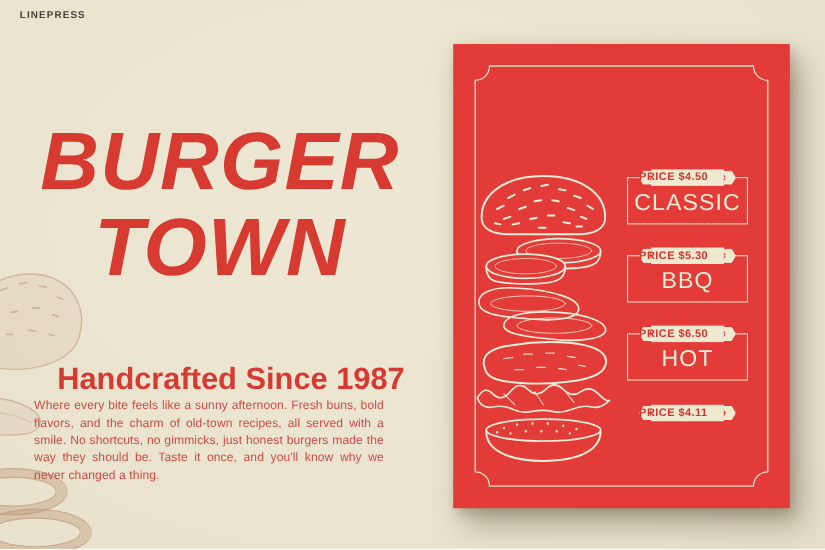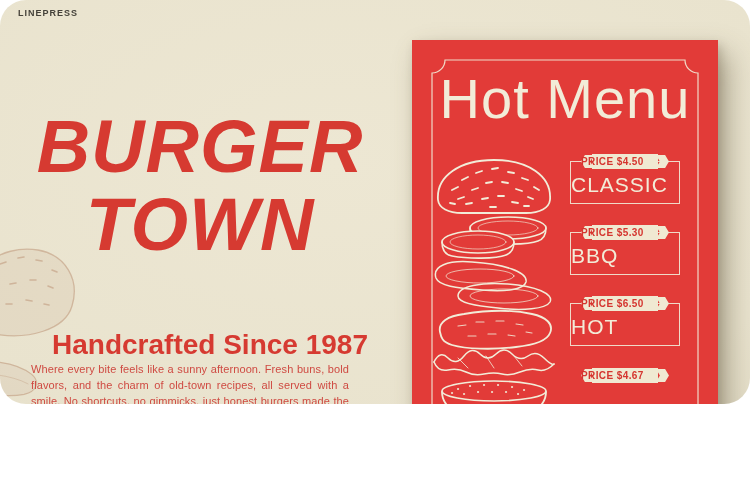--- a/index.html
+++ b/index.html
@@ -1,20 +1,19 @@
 <!DOCTYPE html>
 <html><head>
 <meta charset="utf-8">
 <style>
   html,body{margin:0;padding:0;}
   body{font-family:"Liberation Sans", sans-serif;}
   .stage{
-    position:relative;width:750px;height:404px;overflow:hidden;
+    position:relative;width:750px;height:499px;overflow:hidden;
     background: radial-gradient(120% 125% at 45% 40%, #EDE7D3 0%, #E9E3CE 55%, #DBD4BC 100%);
-    border-radius: 26px;
   }
   
   .brand{
     position:absolute;top:8px;left:18px;
     font-size:9px;font-weight:bold;letter-spacing:1px;color:#45423A;
   }
   .hero-title{
     position:absolute;top:108px;left:25px;width:350px;
     text-align:center;color:#D63A31;
     font-size:74px;line-height:1.06;font-weight:bold;letter-spacing:1px;font-style:italic;
@@ -41,21 +40,21 @@
     position:absolute;top:28px;left:0;width:306px;
     text-align:center;color:#F2ECD8;
     font-size:56px;line-height:1.1;font-weight:normal;letter-spacing:1px;
   }
   .burger-art{position:absolute;left:16px;top:116px;width:132px;height:266px;}
   .menu-item{position:absolute;left:158px;width:110px;height:50px;}
   .mi-1{top:114px;} .mi-2{top:185px;} .mi-3{top:256px;} .mi-4{top:328px;}
   .item-box{
     position:absolute;top:7px;left:0;right:0;height:41px;
     border:1px solid rgba(242,236,216,.9);
-    display:flex;align-items:center;
+    display:flex;align-items:center;justify-content:center;
   }
   .item-name{
     color:#F2ECD8;font-size:21px;letter-spacing:1px;padding-top:5px;font-weight:normal;
   }
   .ribbon{
     position:absolute;top:0;left:50%;transform:translateX(-50%);
     width:88px;height:15px;z-index:2;
     display:flex;align-items:center;
   }
   .ribbon-mid{
@@ -101,21 +100,20 @@
   <div class="hero-subtitle">Handcrafted Since 1987</div>
 
   <div class="hero-body">Where every bite feels like a sunny afternoon. Fresh buns, bold flavors, and the charm of old-town recipes, all served with a smile. No shortcuts, no gimmicks, just honest burgers made the way they should be. Taste it once, and you'll know why we never changed a thing.</div>
 
   <div class="menu-card">
 
     <svg class="card-frame" viewBox="0 0 306 422" fill="none">
       <path d="M33,20 H273 C273,27.2 278.8,33 286,33 V389 C278.8,389 273,394.8 273,402 H33 C33,394.8 27.2,389 20,389 V33 C27.2,33 33,27.2 33,20 Z" stroke="#F2ECD8" stroke-width="1.2" stroke-opacity="0.9"></path>
     </svg>
 
-    <div class="card-title">Hot Menu</div>
 
     <svg class="burger-art" viewBox="0 0 132 266" fill="none" stroke="#F2ECD8" stroke-linecap="round">
 
       <path d="M10,44 C8,20 32,4 66,4 C100,4 124,20 122,44 C121,52 112,57 98,57 L34,57 C20,57 11,52 10,44 Z" fill="#E23B38" stroke-width="1.8"></path>
       <path stroke-width="1.8" d="M24,34 l6,-3 M34,24 l6,-3 M48,17 l6,-2 M64,13 l6,-1 M80,16 l6,1 M94,22 l6,2 M106,31 l5,3 M30,43 l6,-2 M44,34 l6,-2 M58,27 l6,-1 M74,26 l6,1 M88,33 l6,2 M100,41 l5,2 M38,48 l6,-1 M54,43 l6,-1 M70,40 l6,0 M84,46 l6,1 M62,51 l6,0 M22,47 l5,1 M96,50 l5,0"></path>
 
       <ellipse cx="80" cy="72" rx="38" ry="11" fill="#E23B38" stroke-width="1.6"></ellipse>
       <path d="M42,72 c0,9 4,13 10,14 c18,3 48,3 58,-1 c6,-2 8,-6 8,-13" stroke-width="1.6"></path>
       <ellipse cx="80" cy="72" rx="30" ry="7" stroke-width="0.9" stroke-opacity="0.7"></ellipse>
       <ellipse cx="50" cy="86" rx="36" ry="11" fill="#E23B38" stroke-width="1.6"></ellipse>
@@ -173,18 +171,18 @@
       <div class="item-box">
         <span class="item-name">HOT</span>
       </div>
     </div>
 
     <div class="menu-item mi-4">
       <div class="ribbon">
         <span class="ribbon-tail left"></span>
         <span class="ribbon-mid"></span>
         <span class="ribbon-tail right"></span>
-        <span class="ribbon-label">PRICE $4.67</span>
+        <span class="ribbon-label">PRICE $4.11</span>
       </div>
     </div>
 
   </div>
 </div>
 
 </body></html>

